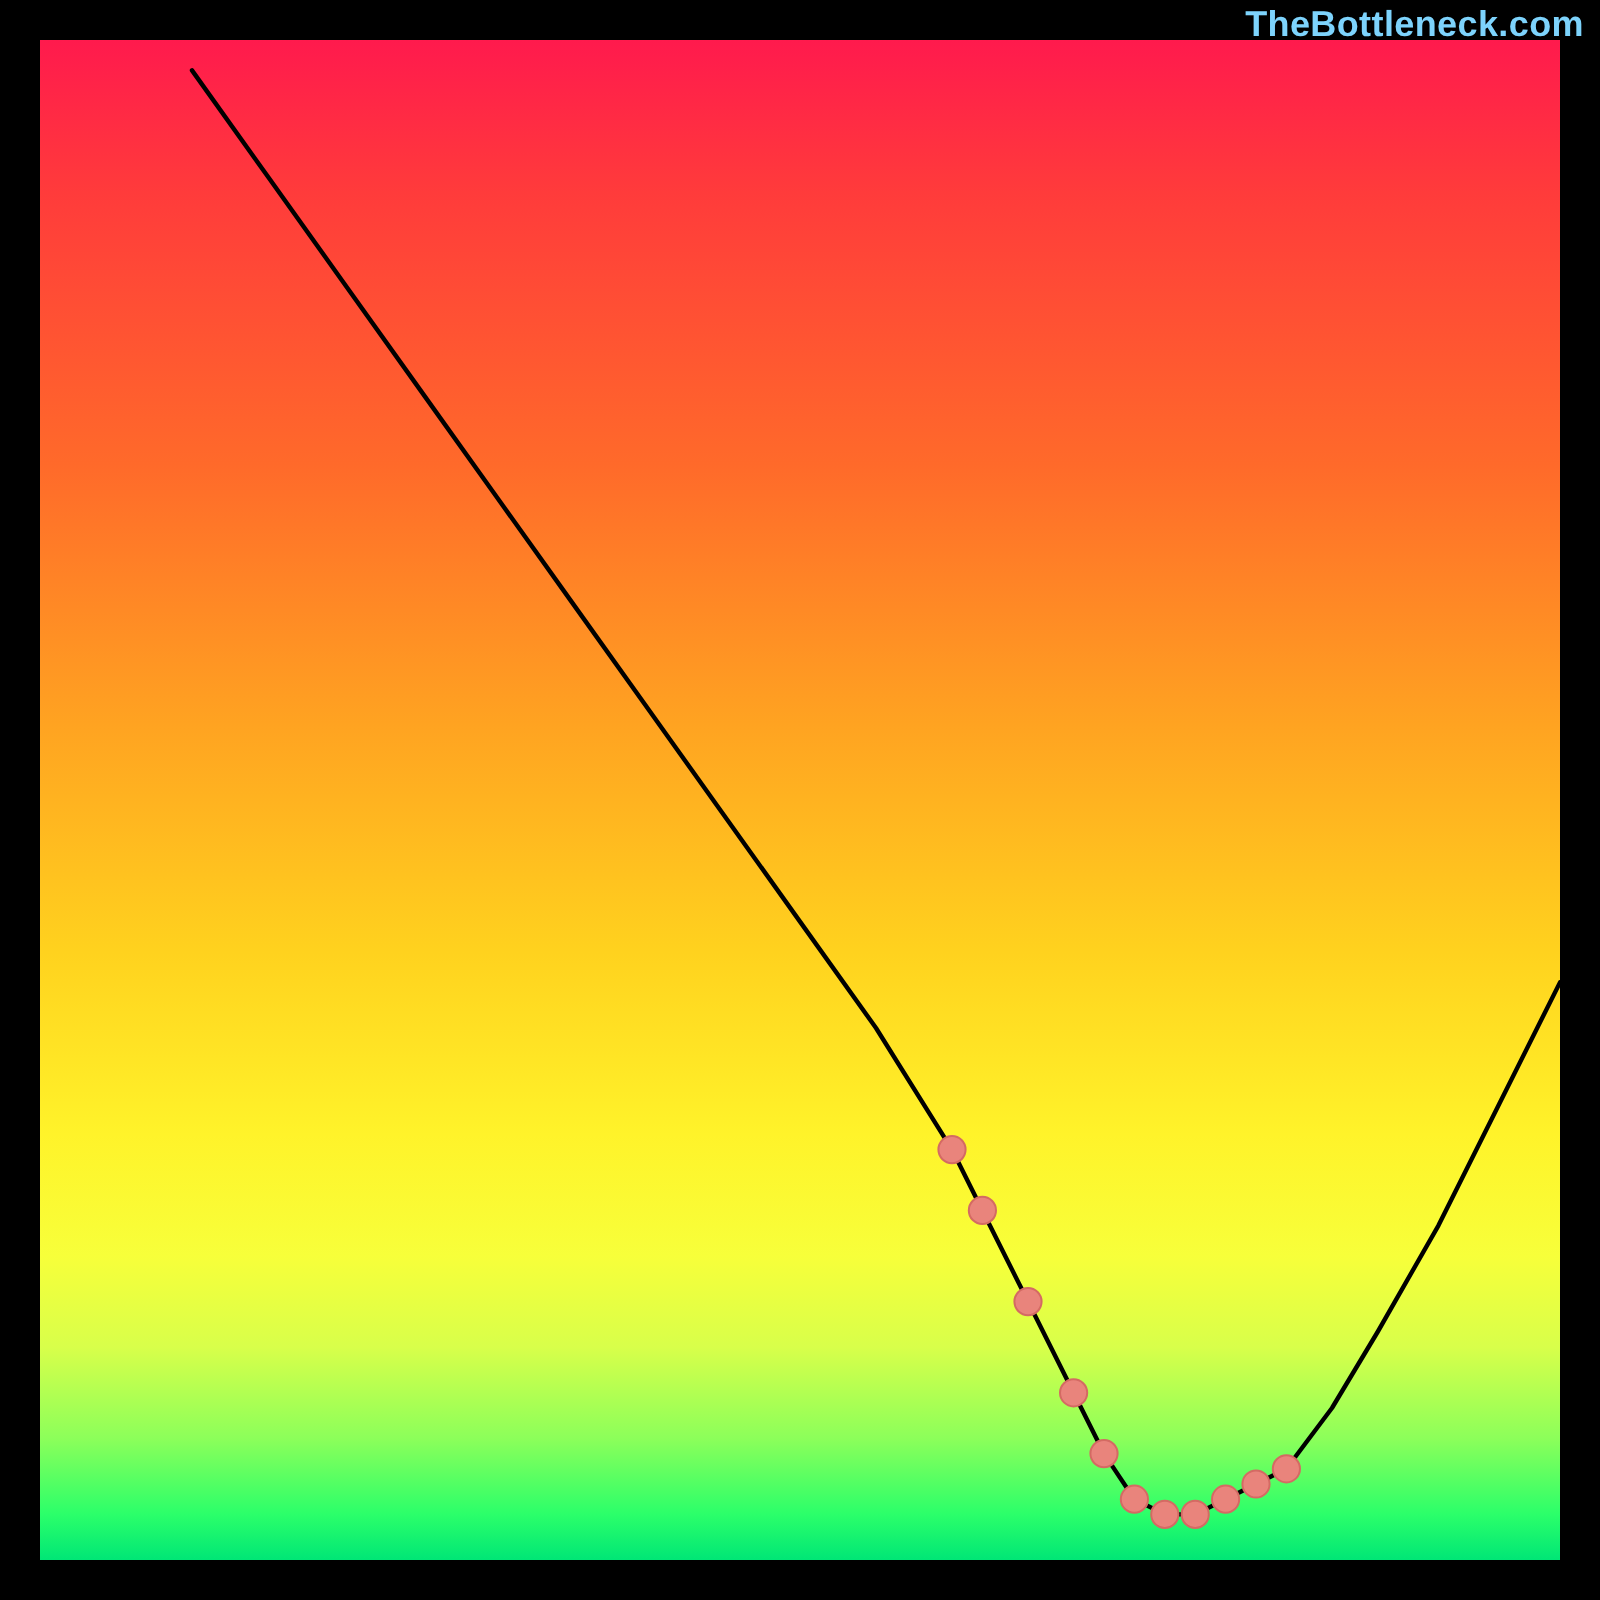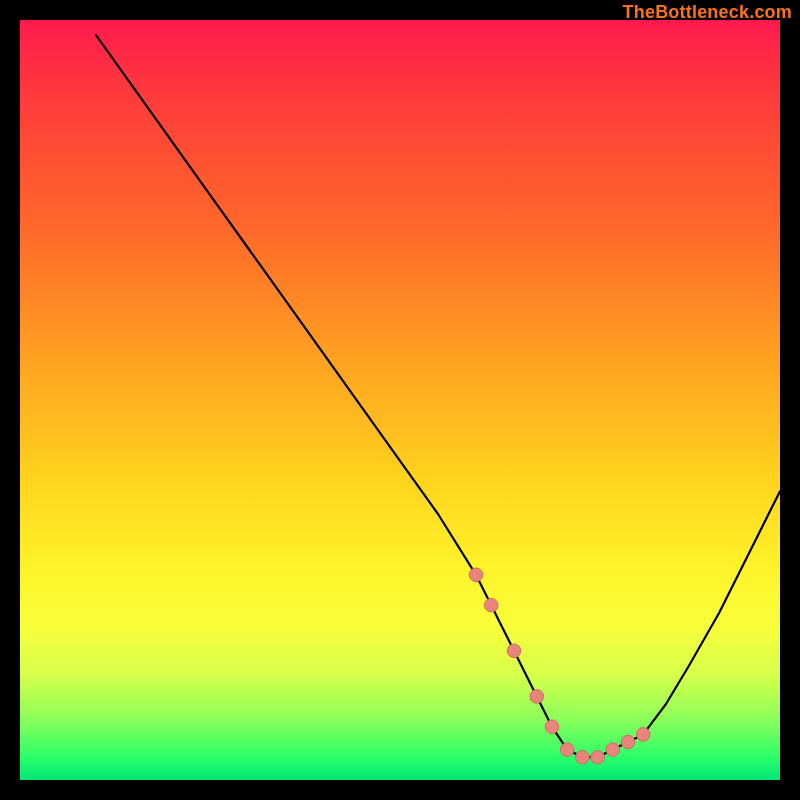--- a/index.html
+++ b/index.html
@@ -36,21 +36,21 @@
       #f7ff3a 80%,
       #d8ff4a 86%,
       #8cff5a 92%,
       #2bff6a 97%,
       #00e676 100%);
   }
   .watermark {
     position: absolute;
     top: 2px;
     right: 8px;
-    color: #f97316;
+    color: #7dd3fc;
     font-size: 18px;
     font-weight: 600;
     letter-spacing: 0.2px;
     font-family: Arial, Helvetica, sans-serif;
   }
   svg.overlay {
     position: absolute;
     left: 20px;
     top: 20px;
     width: 760px;

